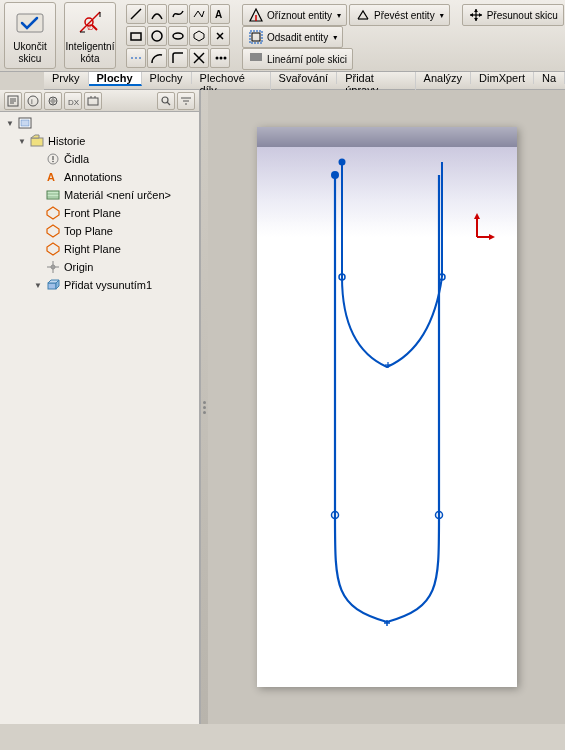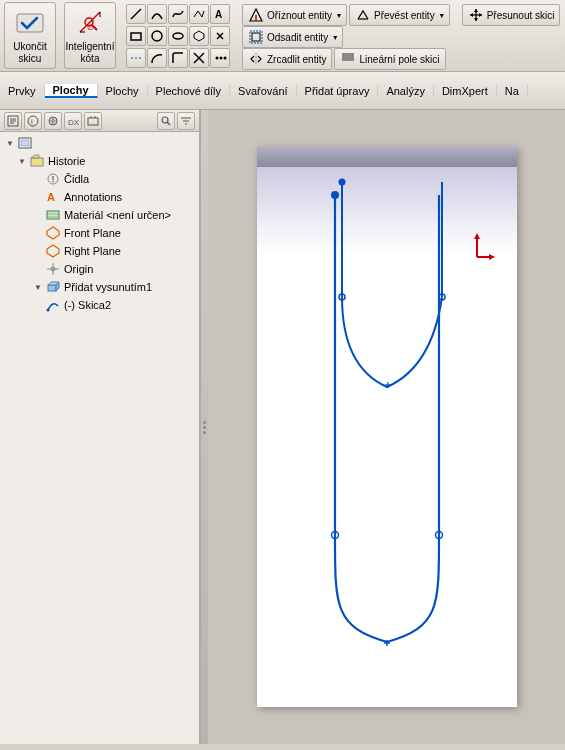--- a/index.html
+++ b/index.html
@@ -104,22 +104,23 @@
       border-radius: 2px;
       cursor: pointer;
       font-size: 9px;
     }
 
     
     .menubar {
       display: flex;
       background: linear-gradient(to bottom, #f0ede8, #d8d4cc);
       border-bottom: 1px solid #aaa;
-      height: 38px;
-      align-items: center;
+      height: 18px;
+      align-items: flex-start;
+      margin-left: 44px;
     }
     .menu-item {
       padding: 0 8px;
       display: flex;
       align-items: center;
       cursor: pointer;
       font-size: 11px;
       border-right: 1px solid #ccc;
     }
     .menu-item.active {
@@ -428,30 +429,20 @@
             </svg>
         </div>
         <span>Odsadit entity</span>
         <span style="font-size:8px;margin-left:2px;">▾</span>
       </div>
     </div>
     <div class="toolbar-row">
       <div class="toolbar-small-btn">
         <div class="toolbar-small-icon">
           <svg width="14" height="14">
-              <line x1="7" y1="1" x2="7" y2="13" stroke="#888" stroke-width="1" stroke-dasharray="2,1"></line>
-              <polyline points="9,4 12,7 9,10" fill="none" stroke="#000" stroke-width="1.2"></polyline>
-              <polyline points="5,4 2,7 5,10" fill="none" stroke="#000" stroke-width="1.2"></polyline>
-            </svg>
-        </div>
-        <span>Zrcadlit entity</span>
-      </div>
-      <div class="toolbar-small-btn">
-        <div class="toolbar-small-icon">
-          <svg width="14" height="14">
               <rect x="1" y="1" width="4" height="4" fill="#888"></rect>
               <rect x="5" y="1" width="4" height="4" fill="#888"></rect>
               <rect x="9" y="1" width="4" height="4" fill="#888"></rect>
               <rect x="1" y="5" width="4" height="4" fill="#888"></rect>
               <rect x="5" y="5" width="4" height="4" fill="#888"></rect>
               <rect x="9" y="5" width="4" height="4" fill="#888"></rect>
             </svg>
         </div>
         <span>Lineární pole skici</span>
       </div>
@@ -466,21 +457,21 @@
         <div class="toolbar-small-icon">
           <svg width="14" height="14">
             <line x1="7" y1="1" x2="7" y2="13" stroke="#000" stroke-width="1.2"></line>
             <line x1="1" y1="7" x2="13" y2="7" stroke="#000" stroke-width="1.2"></line>
             <polygon points="7,1 5,4 9,4" fill="#000"></polygon>
             <polygon points="7,13 5,10 9,10" fill="#000"></polygon>
             <polygon points="1,7 4,5 4,9" fill="#000"></polygon>
             <polygon points="13,7 10,5 10,9" fill="#000"></polygon>
           </svg>
         </div>
-        <span>Přesunout skici</span>
+        <span>Přesunout skicu</span>
       </div>
     </div>
   </div>
 </div>
 
 <div class="menubar">
   <div class="menu-item">
     <span>Prvky</span>
   </div>
   <div class="menu-item active">
@@ -622,20 +613,29 @@
       <div class="tree-item tree-indent-2">
         <span class="expand-icon">&nbsp;</span>
         <span class="node-icon">
           <svg width="14" height="14">
               <polygon points="7,1 13,5 13,9 7,13 1,9 1,5" fill="none" stroke="#e06000" stroke-width="1.2"></polygon>
             </svg>
         </span>
         <span>Front Plane</span>
       </div>
 
+      <div class="tree-item tree-indent-2">
+        <span class="expand-icon">&nbsp;</span>
+        <span class="node-icon">
+          <svg width="14" height="14">
+              <polygon points="7,1 13,5 13,9 7,13 1,9 1,5" fill="none" stroke="#e06000" stroke-width="1.2"></polygon>
+            </svg>
+        </span>
+        <span>Top Plane</span>
+      </div>
 
       <div class="tree-item tree-indent-2">
         <span class="expand-icon">&nbsp;</span>
         <span class="node-icon">
           <svg width="14" height="14">
               <polygon points="7,1 13,5 13,9 7,13 1,9 1,5" fill="none" stroke="#e06000" stroke-width="1.2"></polygon>
             </svg>
         </span>
         <span>Right Plane</span>
       </div>
@@ -657,30 +657,20 @@
         <span class="node-icon">
           <svg width="14" height="14">
             <rect x="2" y="5" width="8" height="6" fill="#a0c0e8" stroke="#4080b0" stroke-width="1"></rect>
             <polygon points="10,5 13,2 13,8 10,11" fill="#8ab8e0" stroke="#4080b0" stroke-width="1"></polygon>
             <polygon points="2,5 5,2 13,2 10,5" fill="#c0d8f0" stroke="#4080b0" stroke-width="1"></polygon>
           </svg>
         </span>
         <span>Přidat vysunutím1</span>
       </div>
 
-      <div class="tree-item tree-indent-2">
-        <span class="expand-icon">&nbsp;</span>
-        <span class="node-icon">
-          <svg width="14" height="14">
-            <path d="M2,12 Q7,2 12,8" fill="none" stroke="#0050c0" stroke-width="1.5"></path>
-            <circle cx="2" cy="12" r="1.5" fill="#0050c0"></circle>
-          </svg>
-        </span>
-        <span>(-) Skica2</span>
-      </div>
     </div>
   </div>
 
   <div class="resize-handle">
     <div class="resize-dots">
       <div class="resize-dot"></div>
       <div class="resize-dot"></div>
       <div class="resize-dot"></div>
     </div>
   </div>

